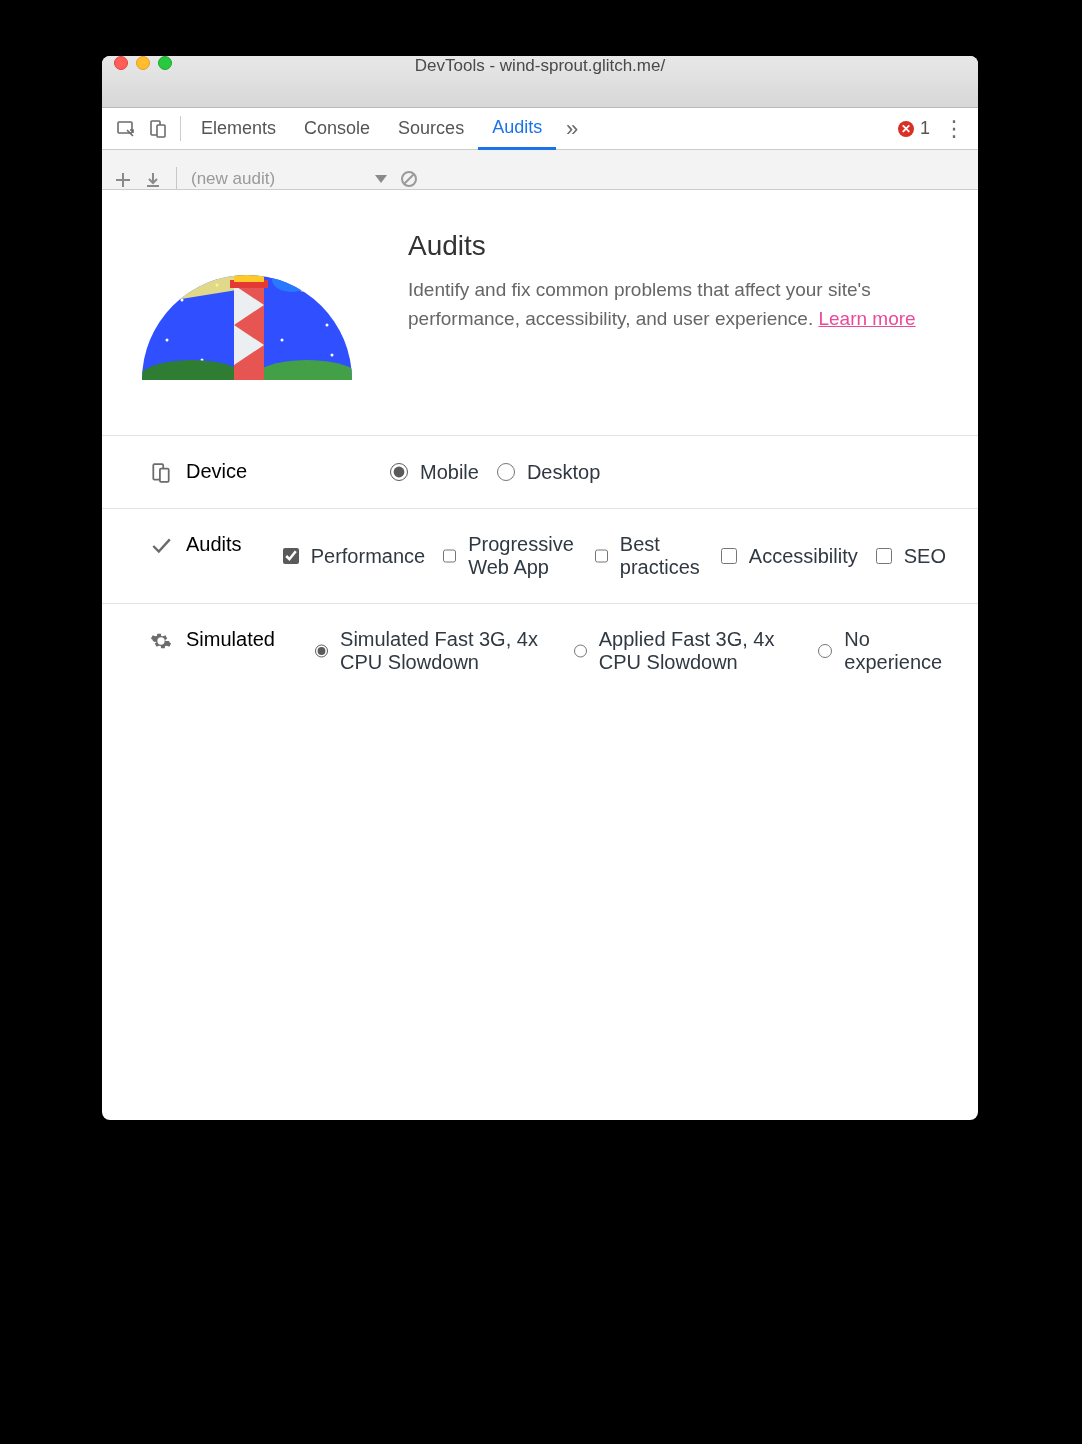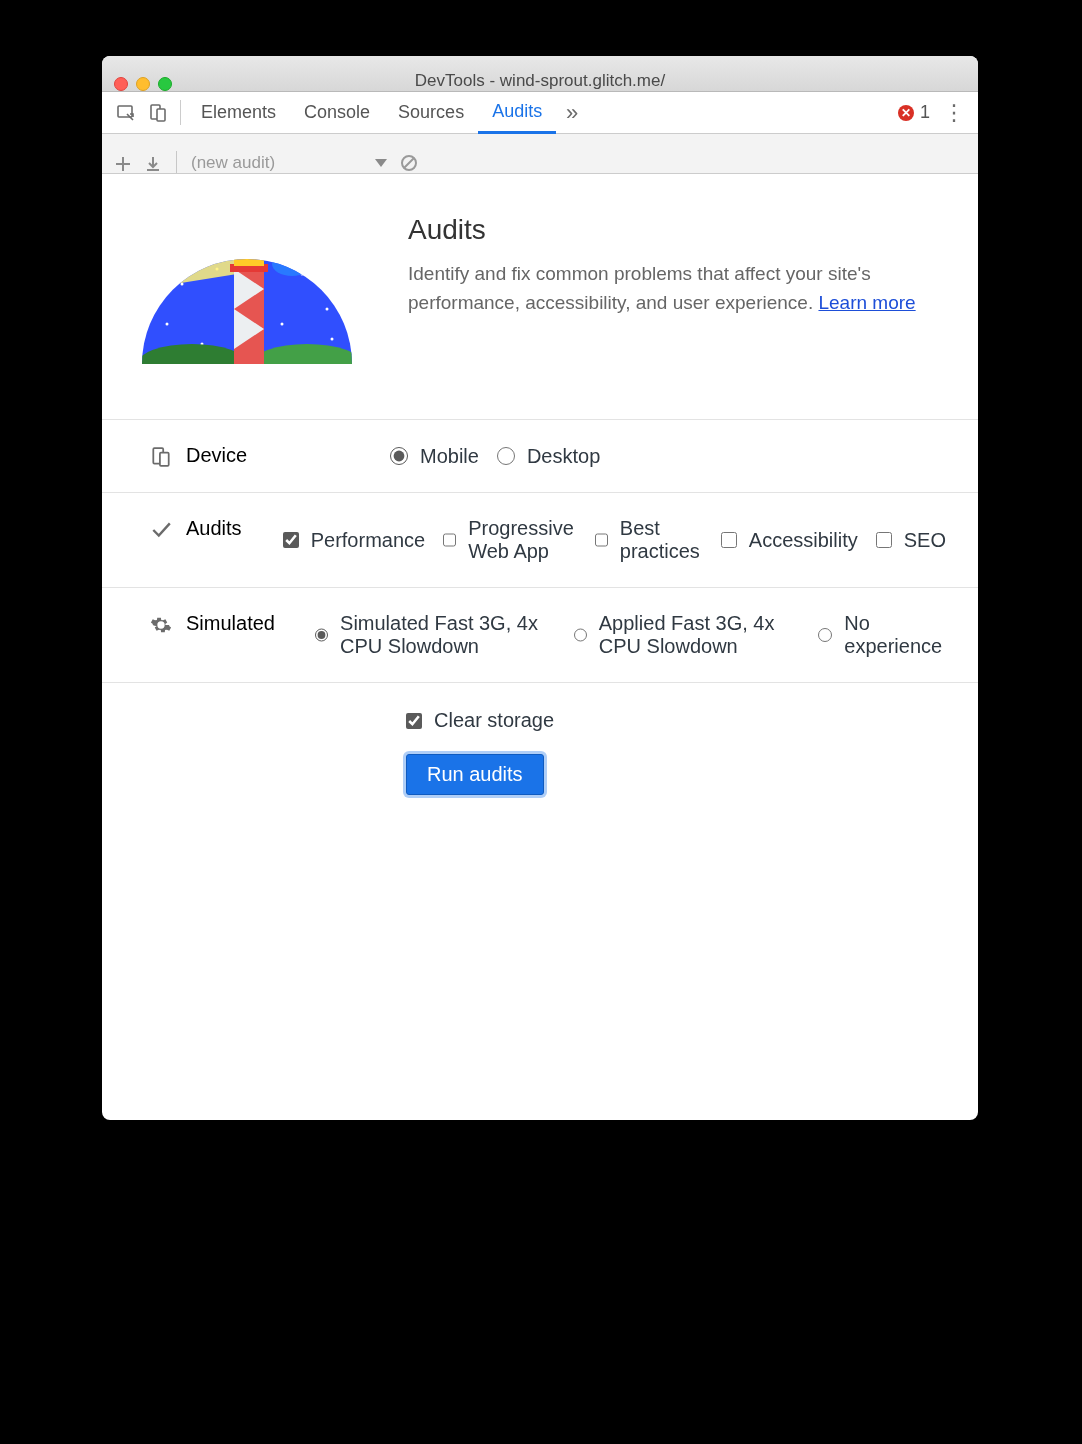--- a/index.html
+++ b/index.html
@@ -14,22 +14,22 @@
   justify-content:center;
 }
 .stage { width:1082px; height:1444px; position:relative; }
 .window {
   position:absolute; left:102px; top:56px; width:876px; height:1064px;
   background:#fff; border-radius:8px; overflow:hidden;
   box-shadow:0 30px 60px rgba(0,0,0,.45), 0 0 0 1px rgba(0,0,0,.15);
   display:flex; flex-direction:column;
 }
 .titlebar {
-  height:36px; background:linear-gradient(#e8e8e8,#d7d7d7);
-  border-bottom:1px solid #b9b9b9; display:flex; align-items:flex-end;
+  height:52px; background:linear-gradient(#e8e8e8,#d7d7d7);
+  border-bottom:1px solid #b9b9b9; display:flex; align-items:flex-start;
   position:relative;
 }
 .traffic { display:flex; gap:8px; padding-left:12px; }
 .tl { width:14px; height:14px; border-radius:50%; }
 .tl.red{background:#ff5f57;border:1px solid #e0443e;}
 .tl.yellow{background:#ffbd2e;border:1px solid #dea123;}
 .tl.green{background:#28c840;border:1px solid #1aab29;}
 .title { position:absolute; left:0; right:0; text-align:center; font-size:17px; color:#4a4a4a; pointer-events:none; }
 
 .tabs {
@@ -50,21 +50,21 @@
 }
 .toolbar .vline{ width:1px; height:22px; background:#c7c7c7; margin:0 2px; }
 .toolbar .selector{ color:#9a9a9a; font-size:17px; display:flex; align-items:center; gap:100px; }
 .caret{ width:0;height:0;border-left:6px solid transparent;border-right:6px solid transparent;border-top:8px solid #8a8a8a; }
 
 .content{ flex:1; overflow:auto; }
 .intro{ display:flex; gap:36px; padding:40px 32px 30px 20px; }
 .lighthouse{ width:250px; height:175px; flex:none; position:relative; }
 .intro-text h1{ font-size:28px; font-weight:400; color:#333; margin:0 0 14px; }
 .intro-text p{ font-size:19px; color:#666; line-height:1.5; margin:0; }
-.intro-text a{ color:#1d4ed8; }
+.intro-text a{ color:#ec4899; }
 
 .section{ border-top:1px solid #e3e3e3; padding:24px 32px; display:flex; }
 .section .lead{ width:256px; display:flex; align-items:flex-start; gap:14px; color:#000000; font-size:20px; padding-left:16px; }
 .section .lead svg{ flex:none; margin-top:2px; }
 .options{ display:flex; flex-direction:row; gap:18px; font-size:20px; color:#303942; }
 .opt{ display:flex; align-items:center; gap:12px; }
 input[type=radio]{ width:18px; height:18px; accent-color:#5a5a5a; margin:0; }
 input[type=checkbox]{ width:16px; height:16px; margin:0; accent-color:#5a5a5a; }
 
 .runarea{ border-top:1px solid #e3e3e3; padding:26px 32px 40px 304px; }
@@ -261,23 +261,16 @@
               <input type="radio" name="throttling" style="">
               <span>Applied Fast 3G, 4x CPU Slowdown</span>
             </label>
             <label class="opt">
               <input type="radio" name="throttling" style="">
               <span>No experience</span>
             </label>
           </div>
     </div>
 
-    <div class="runarea">
-      <label class="opt">
-        <input type="checkbox" id="clear-storage-cb" checked="" style="">
-        <span>Clear storage</span>
-      </label>
-      <button class="runbtn">Run audits</button>
-    </div>
 
   </div>
 </div>
 </div>
 
 </body></html>

